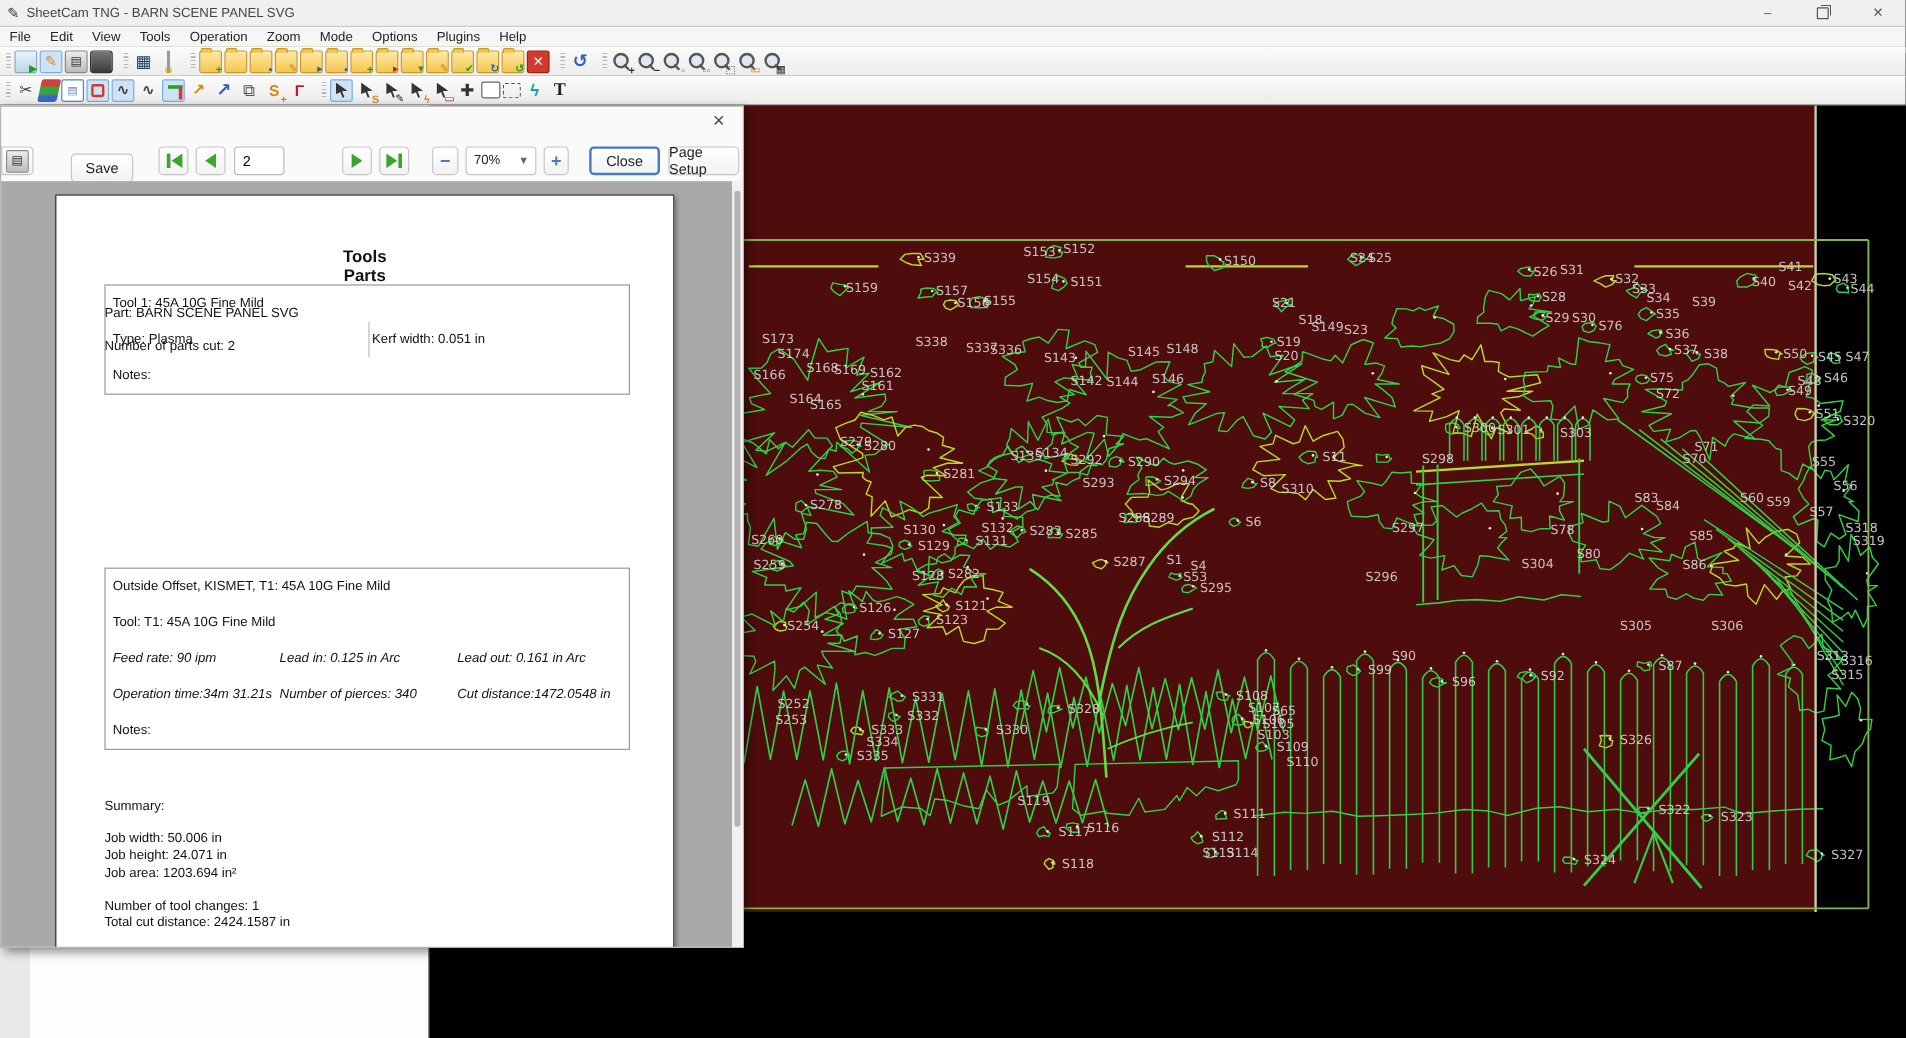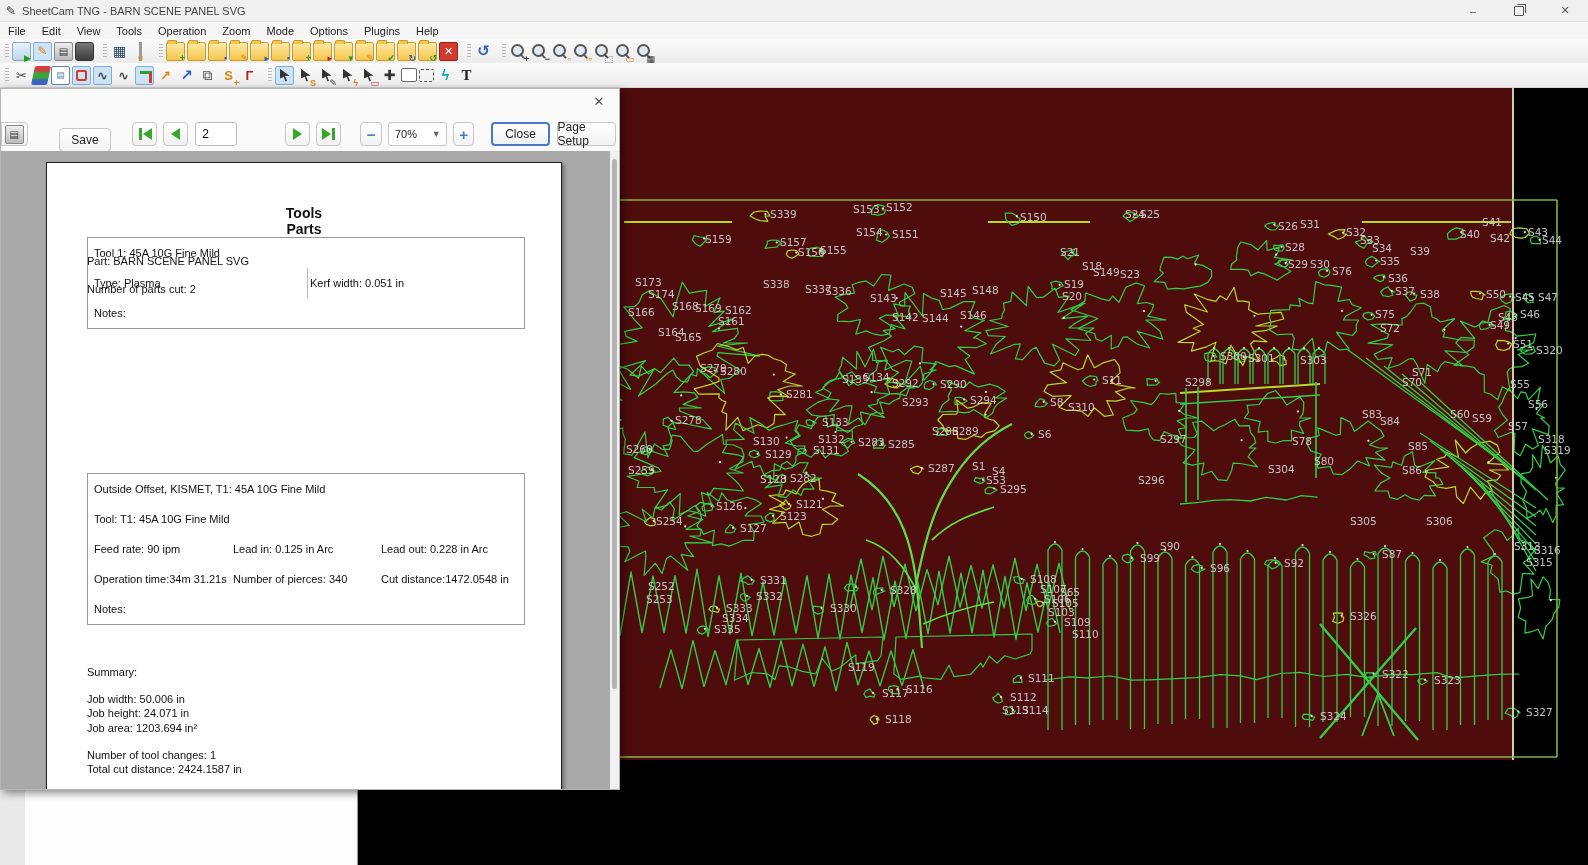--- a/index.html
+++ b/index.html
@@ -84,21 +84,21 @@
   .pm{color:#4a78c8;font-weight:bold;font-size:15px;}
   #preview-area{position:absolute;left:0;top:62px;width:610px;height:638px;background:#a9a9a9;overflow:hidden;}
   #scrollbar{position:absolute;right:0;top:62px;width:9px;height:638px;background:#f1f1f1;}
   #scroll-thumb{position:absolute;left:2px;top:8px;width:5px;height:530px;background:#b4b4b4;border-radius:3px;}
   #page{position:absolute;left:45px;top:11px;width:514px;height:700px;background:#fff;border:1px solid #222;
     box-shadow:2px 2px 4px rgba(0,0,0,.4);font-size:11px;color:#111;}
   .ph{font-weight:bold;font-size:14px;text-align:center;}
   .pbox{position:absolute;left:40px;width:436px;border:1px solid #999;}
   .prow{position:relative;padding:9px 6px;}
   .pcell-r{position:absolute;left:219px;top:0;bottom:0;border-left:1px solid #bbb;padding:9px 0 0 2px;text-align:right;}
-  .g3{display:grid;grid-template-columns:139px 148px auto;}
+  .g3{display:grid;grid-template-columns:139px 148px auto;font-style:italic;}
   
   text.lbl{fill:#d2d2d2;font-size:10.5px;font-family:"DejaVu Sans",sans-serif;opacity:.92;}
 </style>
 </head>
 <body>
 
 <div class="abs" id="titlebar">
   <span id="app-icon">✎</span>
   <span>SheetCam TNG - BARN SCENE PANEL SVG</span>
   <div id="win-controls">
@@ -778,21 +778,21 @@
       </div>
       <div class="ph" style="">Parts</div>
       <div style="margin:18px 0 0 40px;">Part: BARN SCENE PANEL SVG</div>
       <div style="margin:16px 0 0 40px;">Number of parts cut: 2</div>
       <div class="pbox" style="top:310px;">
         <div class="prow">Outside Offset, KISMET, T1: 45A 10G Fine Mild</div>
         <div class="prow">Tool: T1: 45A 10G Fine Mild</div>
         <div class="prow g3">
           <span>Feed rate: 90 ipm</span>
           <span>Lead in: 0.125 in Arc</span>
-          <span>Lead out: 0.228 in Arc</span>
+          <span>Lead out: 0.161 in Arc</span>
         </div>
         <div class="prow g3">
           <span>Operation time:34m 31.21s</span>
           <span>Number of pierces: 340</span>
           <span>Cut distance:1472.0548 in</span>
         </div>
         <div class="prow">Notes:</div>
       </div>
       <div style="position:absolute;left:40px;top:503px;">Summary:</div>
       <div style="position:absolute;left:40px;top:530px;">Job width: 50.006 in</div>

